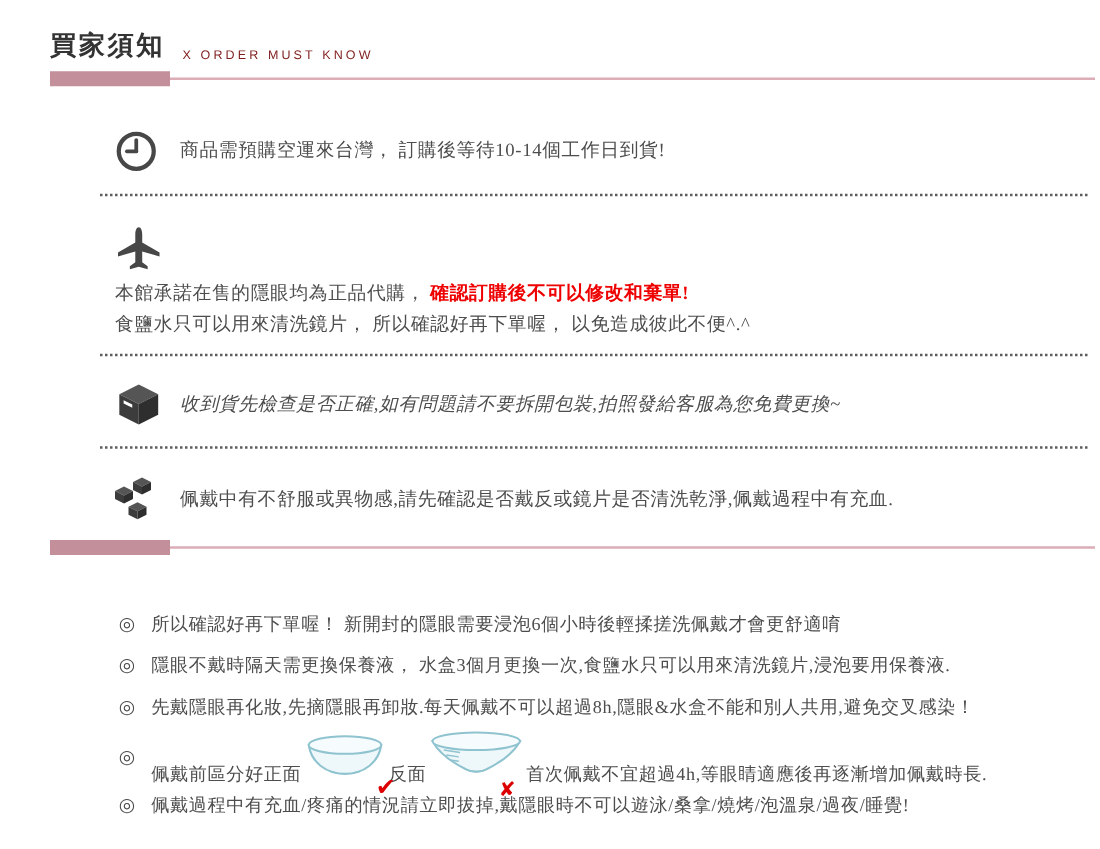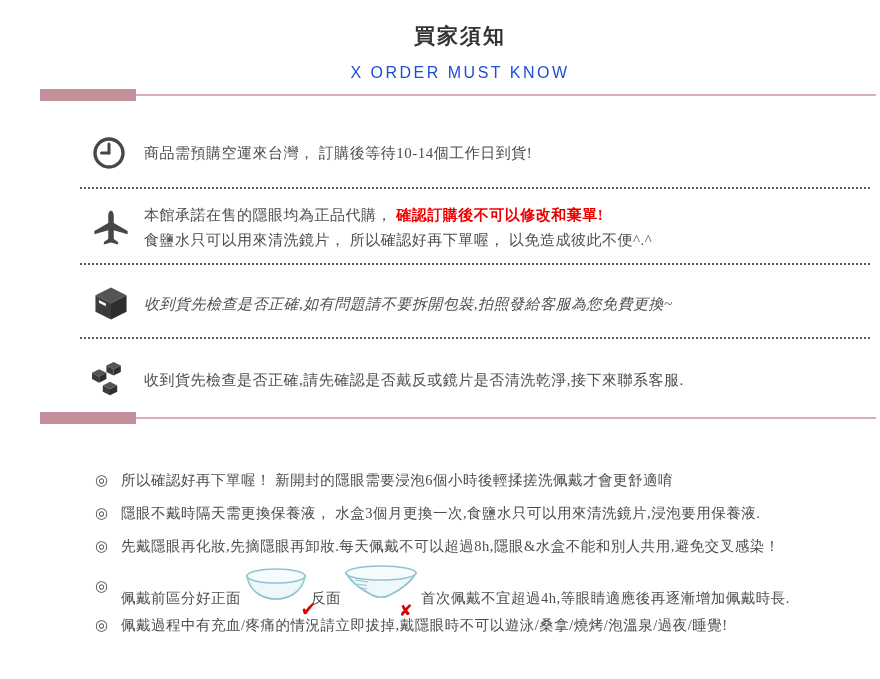--- a/index.html
+++ b/index.html
@@ -1,37 +1,37 @@
 <!DOCTYPE html>
 <html><head>
 <meta charset="utf-8">
 <style>
   * { margin:0; padding:0; box-sizing:border-box; }
   html,body { background:#ffffff; }
   body { width:880px; height:679px; font-family:"Liberation Serif","DejaVu Serif",serif; color:#4d4d4d; }
   .page { width:880px; height:679px; position:relative; overflow:hidden; background:#fff; padding:22px 0 0 40px; }
 
   
-  .sec-header { display:flex; align-items:center; gap:14px;flex-direction:column; }
+  .sec-header { display:flex; align-items:flex-end; gap:14px; }
   .sec-title { font-family:"Liberation Sans","DejaVu Sans",sans-serif; font-weight:bold; font-size:21px; letter-spacing:2px; color:#333; }
-  .sec-sub { font-family:"Liberation Sans","DejaVu Sans",sans-serif; font-size:16px; letter-spacing:2.5px; color:#1d4ed8; }
+  .sec-sub { font-family:"Liberation Sans","DejaVu Sans",sans-serif; font-size:10px; letter-spacing:2.5px; color:#7f1d1d; }
   .sec-bar { position:relative; margin-top:7px; margin-right:4px; height:12px; }
   .sec-bar .thick { position:absolute; left:0; top:0; width:96px; height:12px; background:#c28f9b; }
   .sec-bar .thin  { position:absolute; left:96px; right:0; top:5px; height:2px; background:#dcadb7; }
 
   
   .notice-row { display:flex; align-items:center; padding-left:52px; padding-right:26px; }
   .notice-row .icon-cell { width:52px; flex:0 0 52px; display:flex; align-items:center; }
   .notice-text { font-size:15px; letter-spacing:0.5px; line-height:25px; color:#4d4d4d; }
   .red { color:#ee0000; font-weight:bold; }
   .divider { border-top:2px dotted #5d5d5d; margin-left:40px; margin-right:10px; height:0; }
 
   .row-1 { margin-top:32px; min-height:40px; }
   .div-1 { margin-top:14px; }
-  .row-2 { margin-top:14px; align-items:flex-start; }
+  .row-2 { margin-top:14px; align-items:flex-start;flex-direction:column; }
   .row-2 .icon-cell { padding-top:6px; }
   .div-2 { margin-top:10px; }
   .row-3 { margin-top:18px; min-height:42px;font-style:italic; }
   .div-3 { margin-top:12px; }
   .row-4 { margin-top:16px; min-height:50px; }
 
   .hdr2 { margin-top:42px; }
 
   
   .tips { margin-top:40px; padding-left:55px; padding-right:10px; }
@@ -110,21 +110,21 @@
             <polygon points="0,4 8,8 8,15 0,11" fill="#3c3c3c"></polygon>
             <polygon points="16,4 8,8 8,15 16,11" fill="#2e2e2e"></polygon>
           </g>
           <g transform="translate(12,24)">
             <polygon points="8,0 16,4 8,8 0,4" fill="#555555"></polygon>
             <polygon points="0,4 8,8 8,15 0,11" fill="#3c3c3c"></polygon>
             <polygon points="16,4 8,8 8,15 16,11" fill="#2e2e2e"></polygon>
           </g>
         </svg>
       </span>
-      <span class="notice-text">收到貨先檢查是否正確,請先確認是否戴反或鏡片是否清洗乾淨,接下來聯系客服.</span>
+      <span class="notice-text">佩戴中有不舒服或異物感,請先確認是否戴反或鏡片是否清洗乾淨,佩戴過程中有充血.</span>
     </div>
   </section>
 
   <section>
     <div class="sec-bar">
       <div class="thick"></div>
       <div class="thin"></div>
     </div>
 
     <div class="tips">

